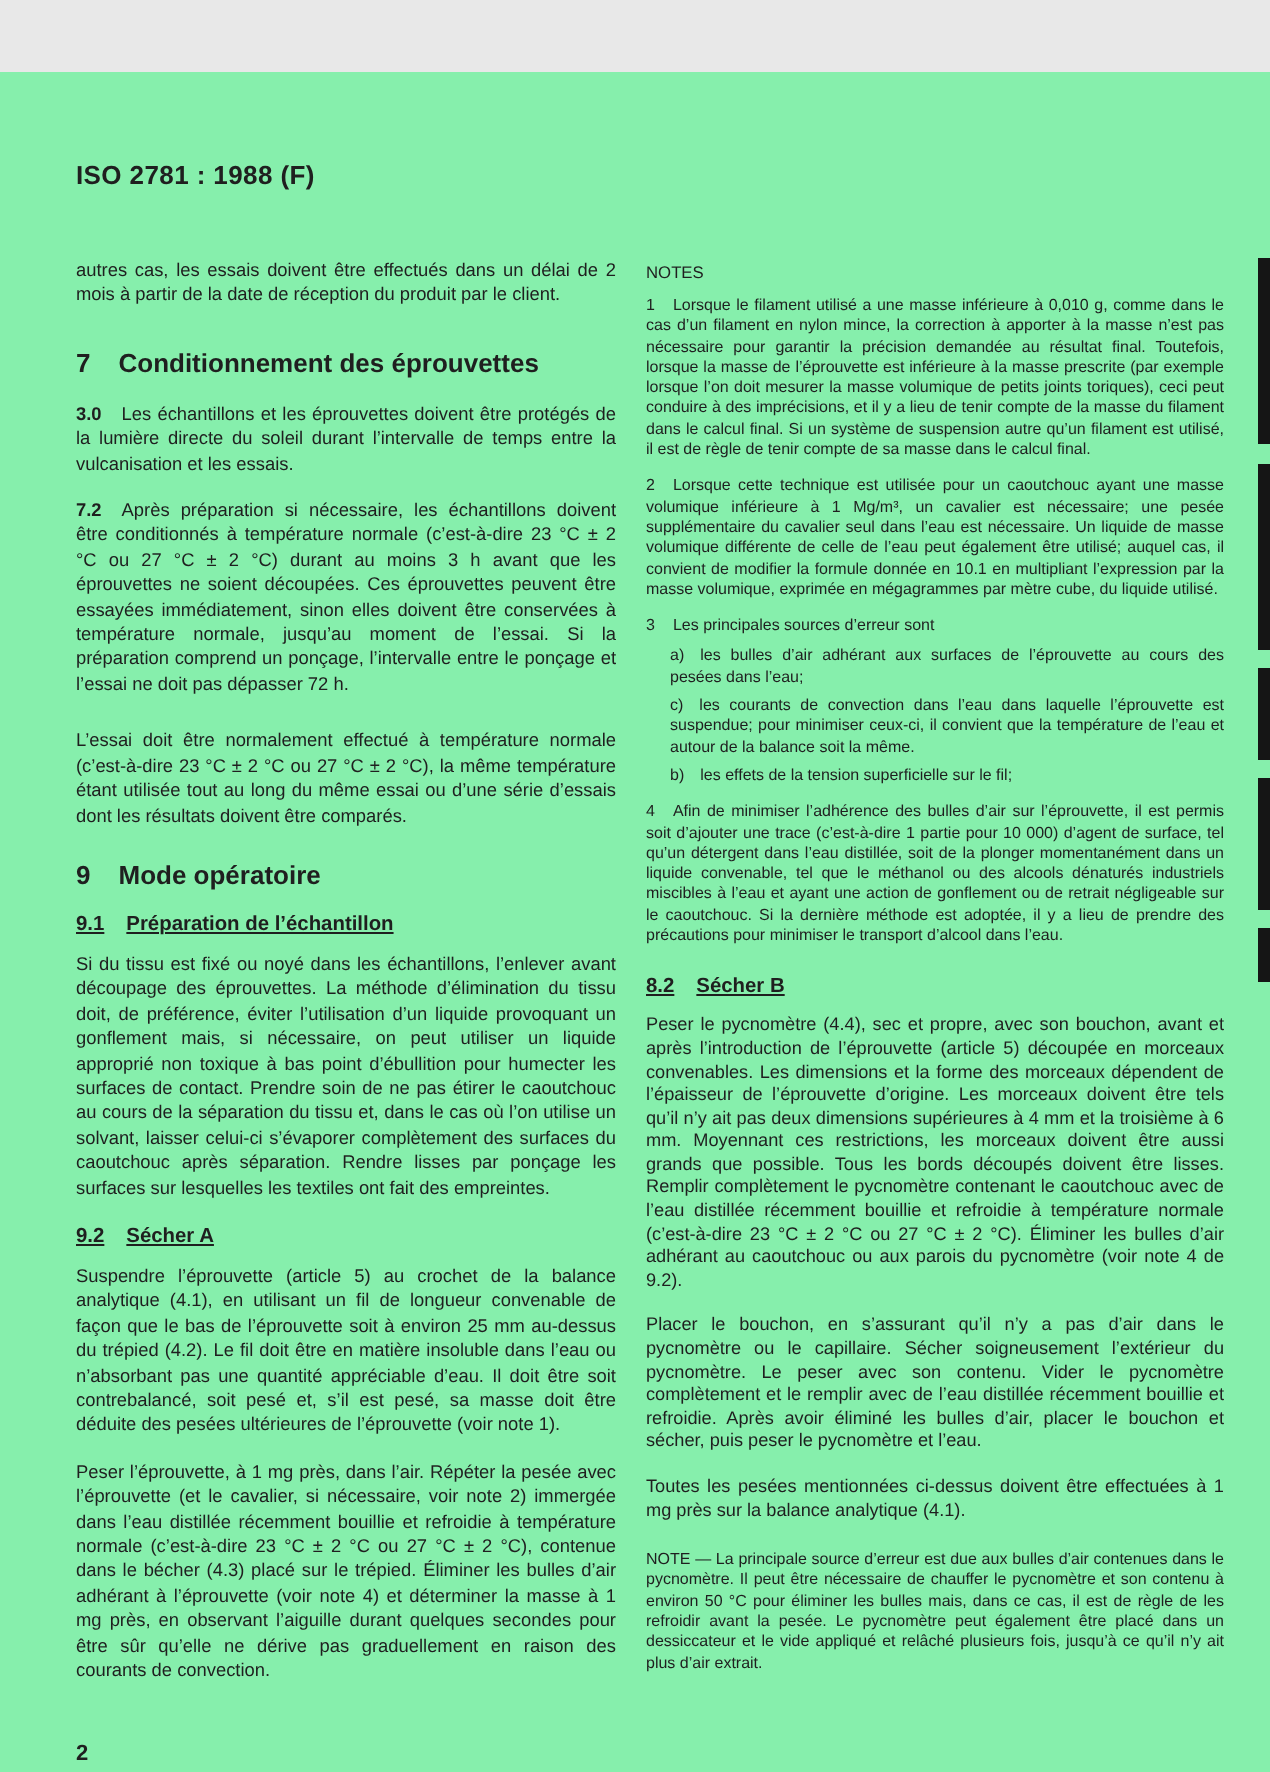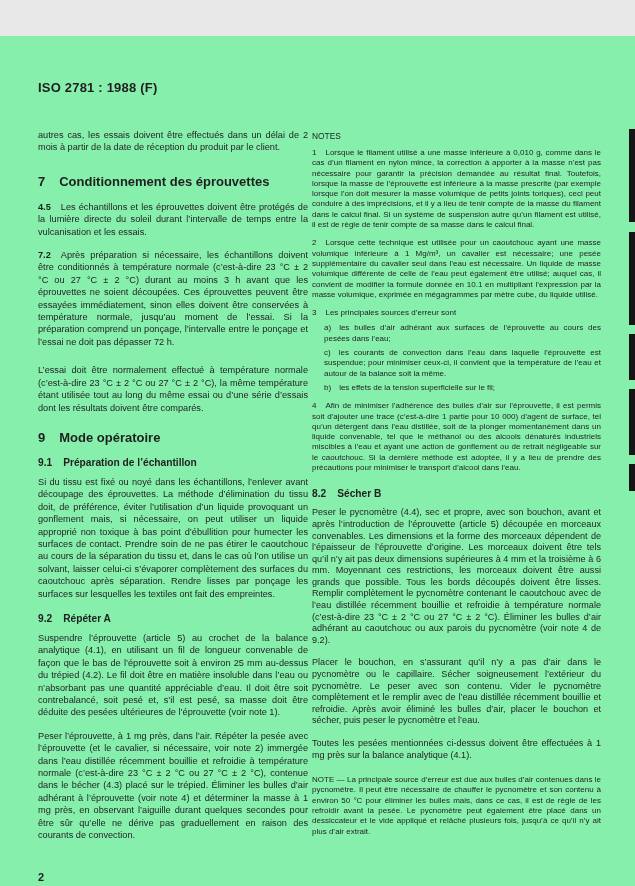--- a/index.html
+++ b/index.html
@@ -12,39 +12,39 @@
     overflow:hidden;
     font-family:"Liberation Sans", sans-serif;
     color:#1f1f1f;
     margin-top:36px;
     -webkit-font-smoothing:antialiased;
   }
   .doc-header{
     font-size:13px;font-weight:bold;letter-spacing:0.2px;
     margin-bottom:34px;
   }
-  .columns{display:flex;gap:4px;}
+  .columns{display:flex;gap:15px;}
   .col-left{width:270px;flex:0 0 270px;}
   .col-right{width:289px;flex:0 0 289px;}
 
   
   .body-text{
     font-size:9.2px;line-height:12.4px;
     text-align:justify;margin:0 0 11px 0;
     hyphens:auto;-webkit-hyphens:auto;
   }
   .col-right .body-text{font-size:9.1px;line-height:11.6px;margin-bottom:11px;}
   .continuation{margin-bottom:20px;}
 
   .h-clause{
     font-size:13px;font-weight:bold;margin:0 0 12px 0;
   }
   .h-clause .c-num{margin-right:14px;}
   .h-sub{
-    font-size:10.2px;font-weight:bold;margin:0 0 8px 0;
+    font-size:10.2px;font-weight:bold;margin:0 0 8px 0;text-decoration:underline;
   }
   .h-sub .c-num{margin-right:11px;}
   .mt-md{margin-top:16px;}
 
   .clause-num{font-weight:bold;margin-right:10px;}
 
   
   .notes-label{font-size:8.4px;margin:2px 0 7px 0;}
   .note{
     font-size:8px;line-height:10.3px;text-align:justify;
@@ -80,34 +80,34 @@
   <div class="doc-header">ISO 2781 : 1988 (F)</div>
 
   <div class="columns">
 
     <div class="col-left">
 
       <p class="body-text continuation">autres cas, les essais doivent être effectués dans un délai de 2 mois à partir de la date de réception du produit par le client.</p>
 
       <h2 class="h-clause"><span class="c-num">7</span><span>Conditionnement des éprouvettes</span></h2>
 
-      <p class="body-text"><span class="clause-num">4.5</span><span>Les échantillons et les éprouvettes doivent être protégés de la lumière directe du soleil durant l’intervalle de temps entre la vulcanisation et les essais.</span></p>
+      <p class="body-text"><span class="clause-num">3.0</span><span>Les échantillons et les éprouvettes doivent être protégés de la lumière directe du soleil durant l’intervalle de temps entre la vulcanisation et les essais.</span></p>
 
       <p class="body-text" style="margin-bottom:16px;"><span class="clause-num">7.2</span><span>Après préparation si nécessaire, les échantillons doivent être conditionnés à température normale (c’est-à-dire 23 °C ± 2 °C ou 27 °C ± 2 °C) durant au moins 3 h avant que les éprouvettes ne soient découpées. Ces éprouvettes peuvent être essayées immédiatement, sinon elles doivent être conservées à température normale, jusqu’au moment de l’essai. Si la préparation comprend un ponçage, l’intervalle entre le ponçage et l’essai ne doit pas dépasser 72 h.</span></p>
 
 
       <p class="body-text" style="margin-bottom:14px;">L’essai doit être normalement effectué à température normale (c’est-à-dire 23 °C ± 2 °C ou 27 °C ± 2 °C), la même température étant utilisée tout au long du même essai ou d’une série d’essais dont les résultats doivent être comparés.</p>
 
       <h2 class="h-clause mt-md"><span class="c-num">9</span><span>Mode opératoire</span></h2>
 
       <h3 class="h-sub"><span class="c-num">9.1</span><span>Préparation de l’échantillon</span></h3>
 
       <p class="body-text" style="margin-bottom:13px;">Si du tissu est fixé ou noyé dans les échantillons, l’enlever avant découpage des éprouvettes. La méthode d’élimination du tissu doit, de préférence, éviter l’utilisation d’un liquide provoquant un gonflement mais, si nécessaire, on peut utiliser un liquide approprié non toxique à bas point d’ébullition pour humecter les surfaces de contact. Prendre soin de ne pas étirer le caoutchouc au cours de la séparation du tissu et, dans le cas où l’on utilise un solvant, laisser celui-ci s’évaporer complètement des surfaces du caoutchouc après séparation. Rendre lisses par ponçage les surfaces sur lesquelles les textiles ont fait des empreintes.</p>
 
-      <h3 class="h-sub"><span class="c-num">9.2</span><span>Répéter A</span></h3>
+      <h3 class="h-sub"><span class="c-num">9.2</span><span>Sécher A</span></h3>
 
       <p class="body-text">Suspendre l’éprouvette (article 5) au crochet de la balance analytique (4.1), en utilisant un fil de longueur convenable de façon que le bas de l’éprouvette soit à environ 25 mm au-dessus du trépied (4.2). Le fil doit être en matière insoluble dans l’eau ou n’absorbant pas une quantité appréciable d’eau. Il doit être soit contrebalancé, soit pesé et, s’il est pesé, sa masse doit être déduite des pesées ultérieures de l’éprouvette (voir note 1).</p>
 
       <p class="body-text">Peser l’éprouvette, à 1 mg près, dans l’air. Répéter la pesée avec l’éprouvette (et le cavalier, si nécessaire, voir note 2) immergée dans l’eau distillée récemment bouillie et refroidie à température normale (c’est-à-dire 23 °C ± 2 °C ou 27 °C ± 2 °C), contenue dans le bécher (4.3) placé sur le trépied. Éliminer les bulles d’air adhérant à l’éprouvette (voir note 4) et déterminer la masse à 1 mg près, en observant l’aiguille durant quelques secondes pour être sûr qu’elle ne dérive pas graduellement en raison des courants de convection.</p>
 
     </div>
 
     <div class="col-right">
 
       <p class="notes-label">NOTES</p>

